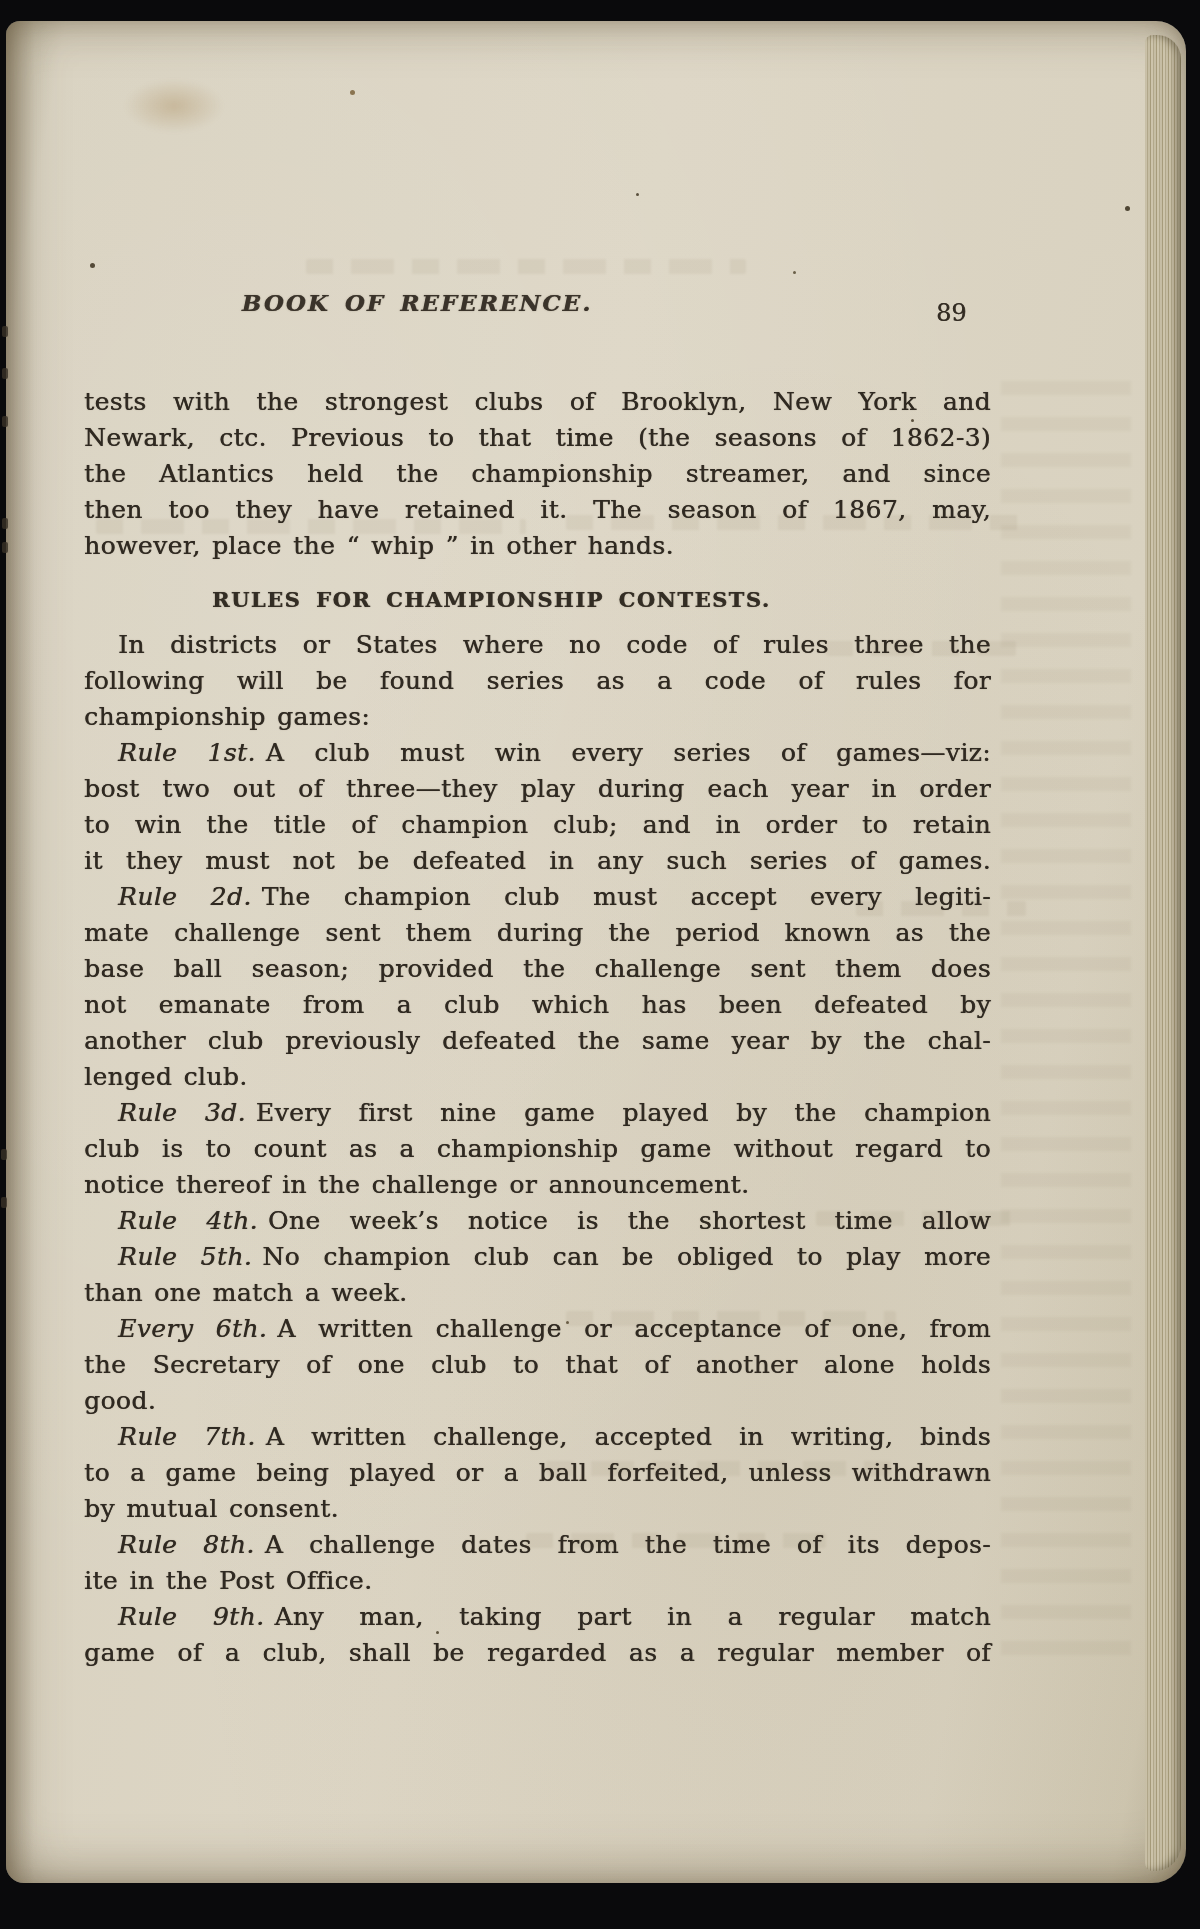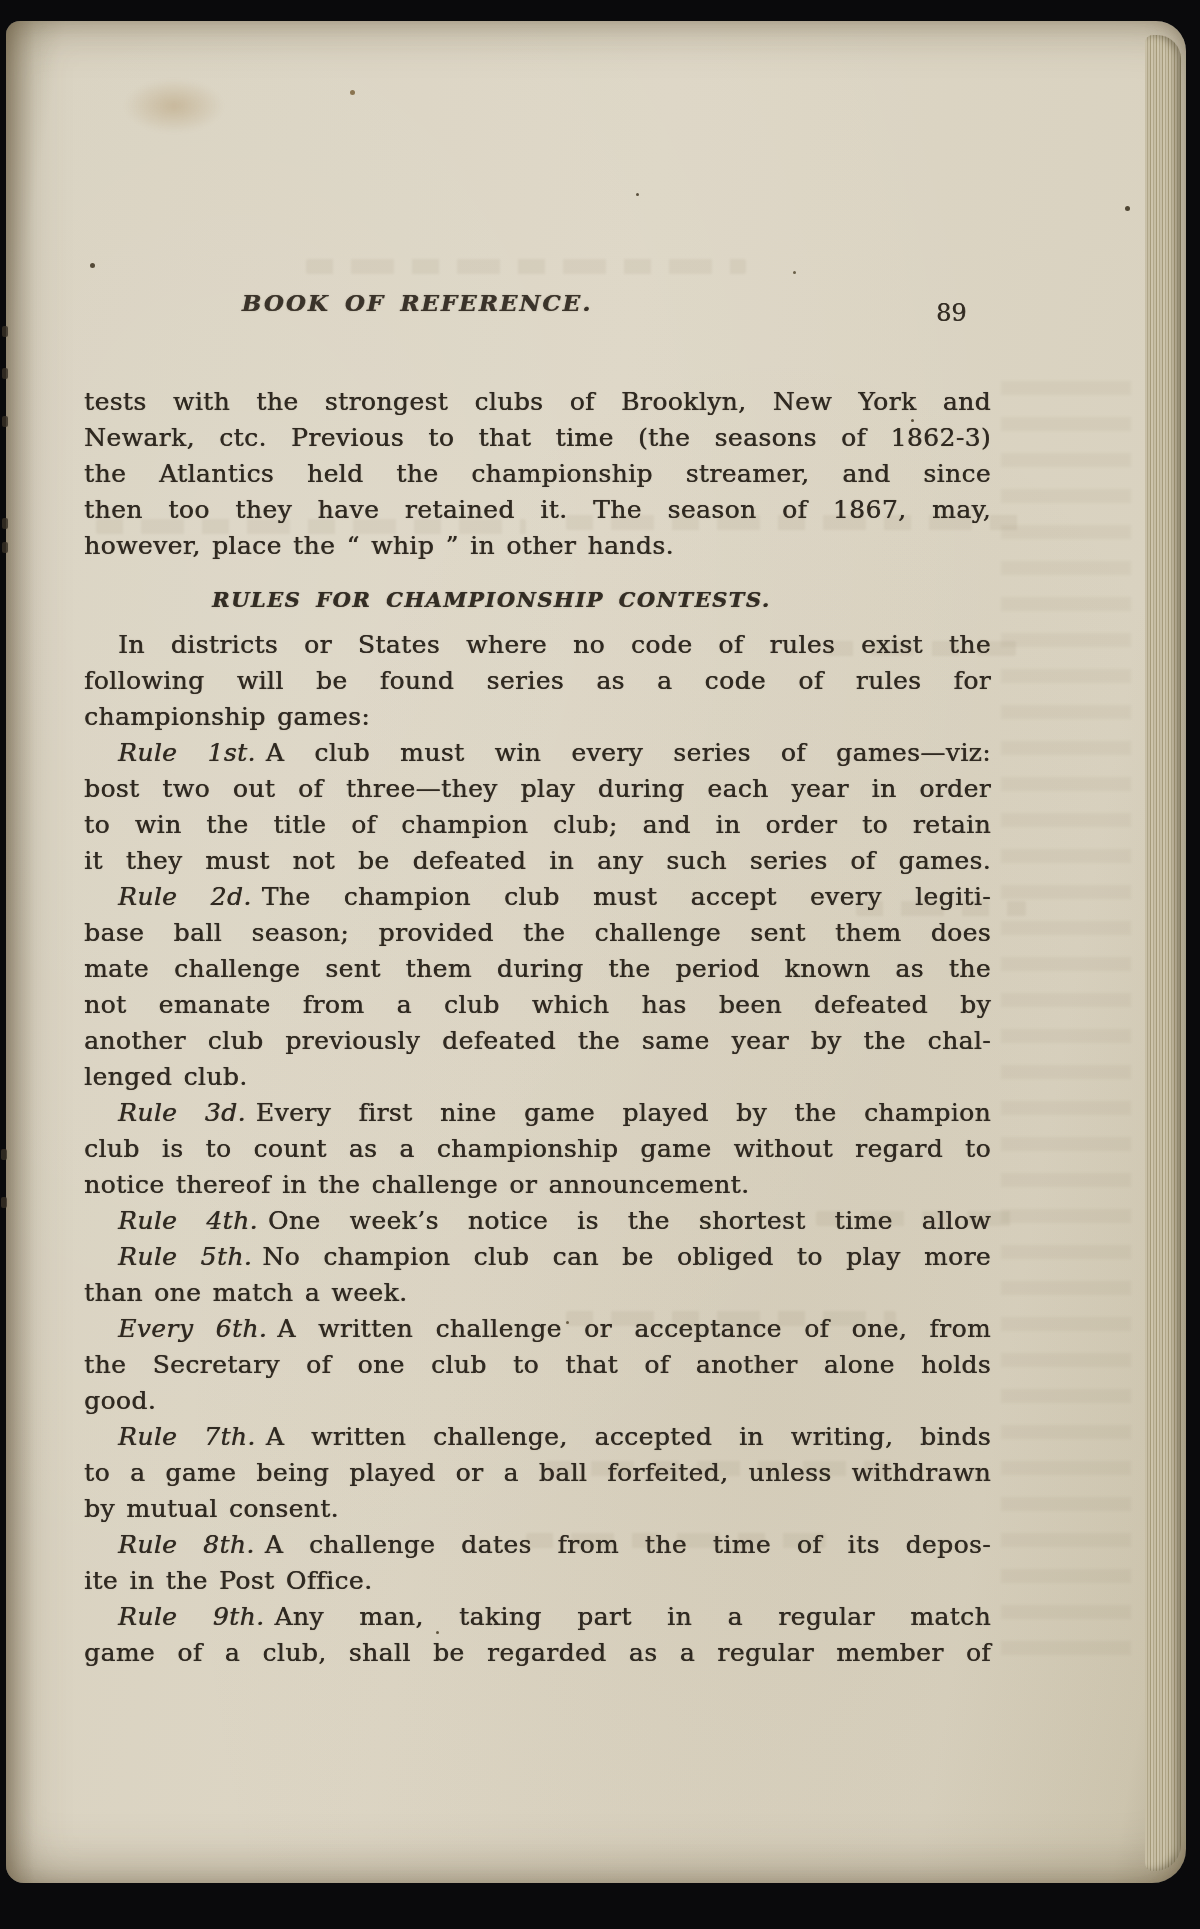--- a/index.html
+++ b/index.html
@@ -50,21 +50,21 @@
     text-shadow:.5px 0 0 rgba(51,44,35,.8);}
 
   .text-block{position:absolute;left:78px;top:339px;width:907px;color:#2f2921;margin-top:24px;}
   .line{height:36px;line-height:36px;font-size:25px;letter-spacing:.4px;word-spacing:3px;
     white-space:nowrap;text-shadow:.45px 0 0 rgba(47,41,33,.85), 0 0 1.5px rgba(80,65,45,.25);}
   .line.jst{white-space:normal;text-align:justify;text-align-last:justify;}
   .line.ind{text-indent:34px;}
   .rule-lead{font-style:italic;margin-right:10px;}
   .heading{height:36px;line-height:36px;margin:18px 0 9px 0;padding-left:128px;
     font-size:21px;font-weight:bold;letter-spacing:1.5px;word-spacing:6px;color:#332d24;
-    text-shadow:.5px 0 0 rgba(51,45,36,.8), 0 0 2px rgba(90,75,55,.3);font-style:italic;}
+    text-shadow:.5px 0 0 rgba(51,45,36,.8), 0 0 2px rgba(90,75,55,.3);}
 </style>
 </head>
 <body>
 
 <div class="page">
   <div class="gutter"></div>
   <div class="fore-edge"></div>
 
   <div class="stain"></div>
   <div class="specks"></div>
@@ -94,34 +94,34 @@
   <div class="text-block">
       <div>
         <div class="line jst">tests with the strongest clubs of Brooklyn, New York and</div>
         <div class="line jst">Newark, ctc.  Previous to that time (the seasons of 1862-3)</div>
         <div class="line jst">the Atlantics held the championship streamer, and since</div>
         <div class="line jst">then too they have retained it.  The season of 1867, may,</div>
         <div class="line">however, place the “ whip ” in other hands.</div>
       </div>
       <div class="heading">RULES FOR CHAMPIONSHIP CONTESTS.</div>
       <div>
-        <div class="line jst ind">In districts or States where no code of rules exist the</div>
+        <div class="line jst ind">In districts or States where no code of rules three the</div>
         <div class="line jst">following will be found series as a code of rules for</div>
         <div class="line">championship games:</div>
       </div>
       <div>
         <div class="line jst ind"><span class="rule-lead">Rule 1st.</span>A club must win every series of games—viz:</div>
         <div class="line jst">bost two out of three—they play during each year in order</div>
         <div class="line jst">to win the title of champion club; and in order to retain</div>
         <div class="line jst">it they must not be defeated in any such series of games.</div>
       </div>
       <div>
         <div class="line jst ind"><span class="rule-lead">Rule 2d.</span>The champion club must accept every legiti-</div>
+        <div class="line jst">mate challenge sent them during the period known as the</div>
         <div class="line jst">base ball season; provided the challenge sent them does</div>
-        <div class="line jst">mate challenge sent them during the period known as the</div>
         <div class="line jst">not emanate from a club which has been defeated by</div>
         <div class="line jst">another club previously defeated the same year by the chal-</div>
         <div class="line">lenged club.</div>
       </div>
       <div>
         <div class="line jst ind"><span class="rule-lead">Rule 3d.</span>Every first nine game played by the champion</div>
         <div class="line jst">club is to count as a championship game without regard to</div>
         <div class="line">notice thereof in the challenge or announcement.</div>
       </div>
       <div>

